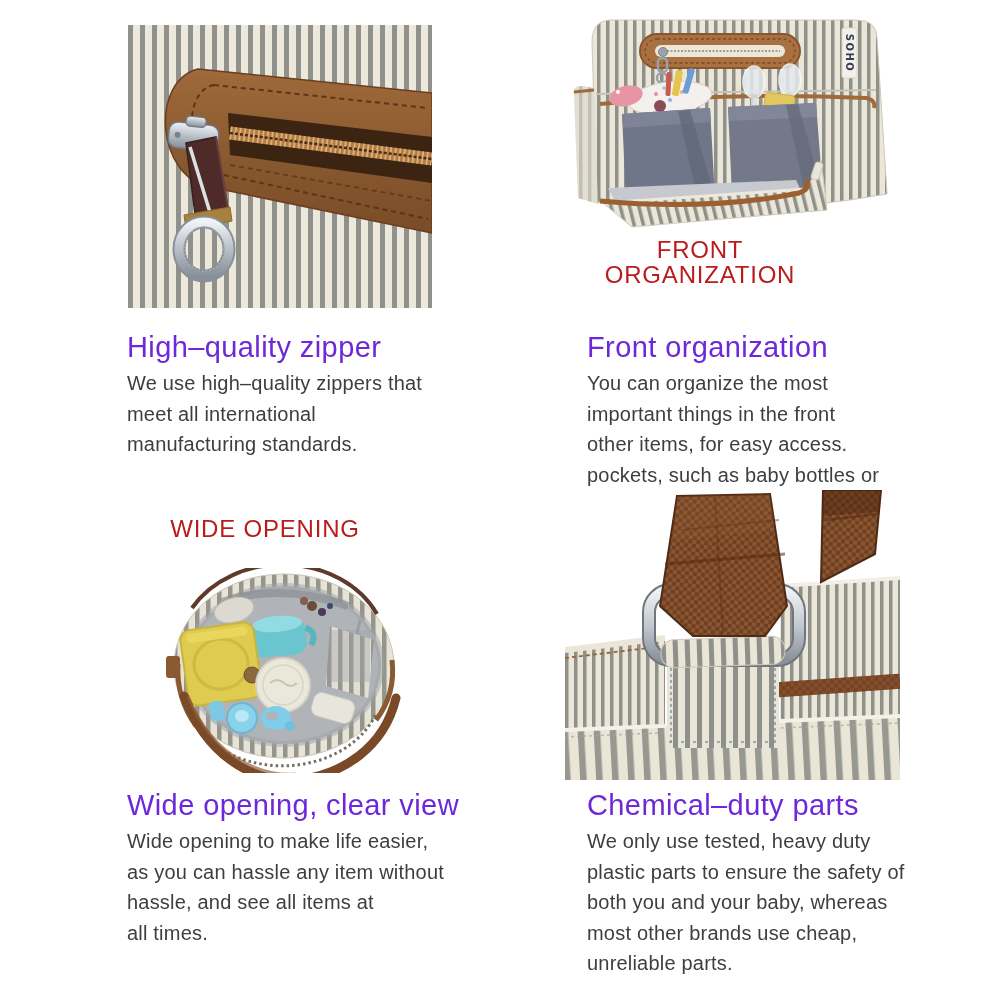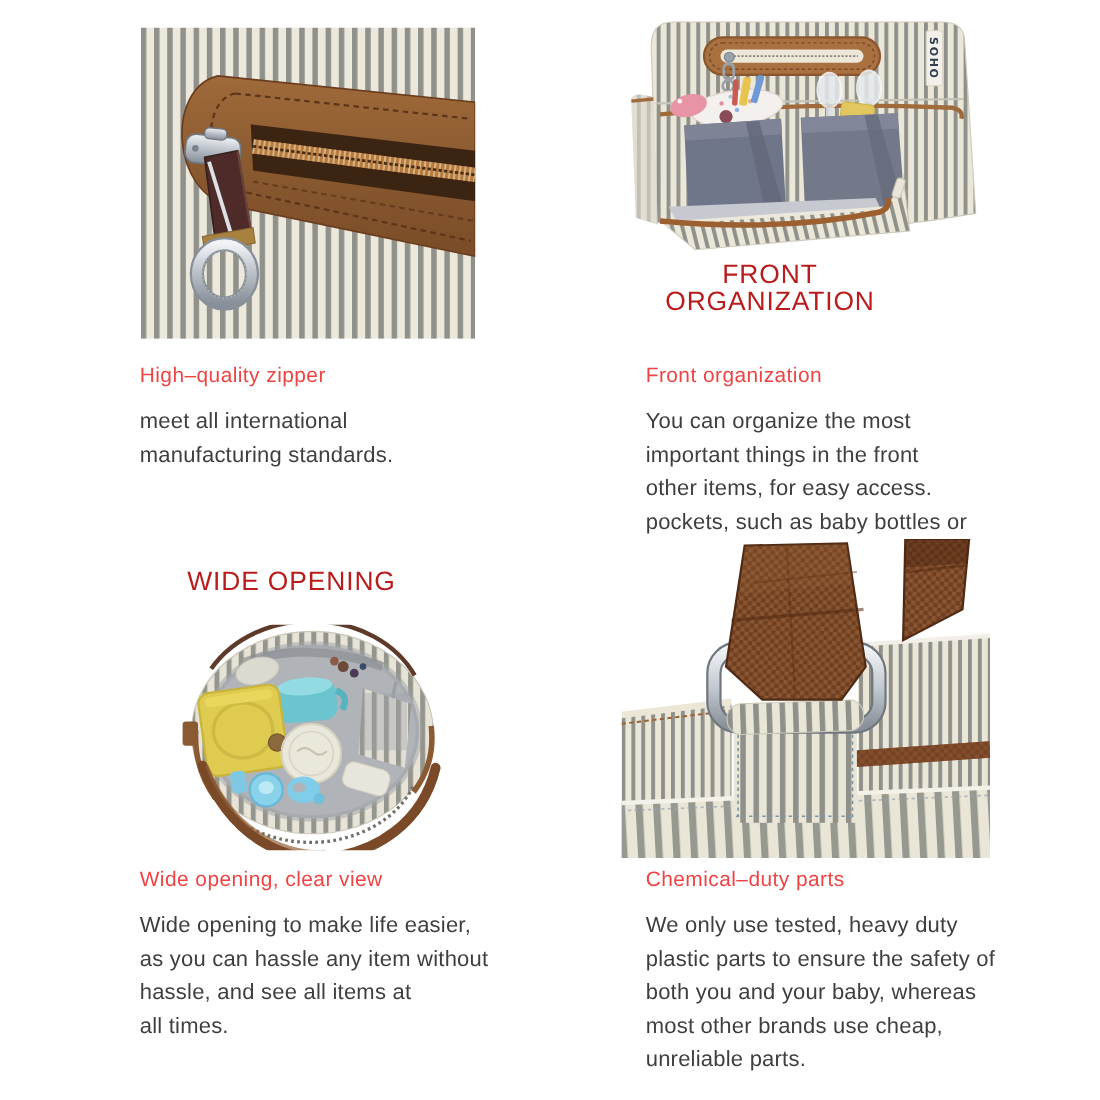--- a/index.html
+++ b/index.html
@@ -2,21 +2,21 @@
 <html><head>
 <meta charset="utf-8">
 <style>
   html,body{margin:0;padding:0;background:#fff;}
   .canvas{
     position:relative;width:1000px;height:1000px;background:#ffffff;overflow:hidden;
     font-family:"Liberation Sans","DejaVu Sans",sans-serif;
   }
   .photo{position:absolute;display:block;}
   .heading{
-    position:absolute;font-size:19px;font-weight:400;color:#ef4444;
+    position:absolute;font-size:29px;font-weight:400;color:#6d28d9;
     letter-spacing:0.4px;white-space:nowrap;
   }
   .bodytext{
     position:absolute;font-size:20px;color:#3e3e3e;letter-spacing:0.2px;
   }
   .bodytext .line{height:30.5px;line-height:30.5px;white-space:nowrap;}
   .caption{
     position:absolute;width:280px;text-align:center;color:#b91c1c;
     font-weight:normal;font-size:24px;line-height:25px;letter-spacing:0.8px;white-space:nowrap;
   }
@@ -77,20 +77,21 @@
 
       <g>
         <ellipse cx="76" cy="224" rx="25" ry="27" fill="none" stroke="#878f98" stroke-width="13"></ellipse>
         <ellipse cx="76" cy="224" rx="25" ry="27" fill="none" stroke="url(#z-metal)" stroke-width="9"></ellipse>
         <ellipse cx="76" cy="224" rx="20" ry="22" fill="none" stroke="#aab0b8" stroke-width="1.5" stroke-dasharray="1.5,2.2"></ellipse>
       </g>
     </svg>
 
     <div class="heading" style="left:127px;top:331px">High–quality zipper</div>
     <div class="bodytext" style="left:127px;top:368px">
+      <div class="line">We use high–quality zippers that</div>
       <div class="line">meet all international</div>
       <div class="line">manufacturing standards.</div>
     </div>
   </div>
 
   
   <div style="display:contents">
 
     <svg class="photo" style="left:570px;top:12px" width="325" height="222" viewBox="0 0 325 222">
       <defs>

